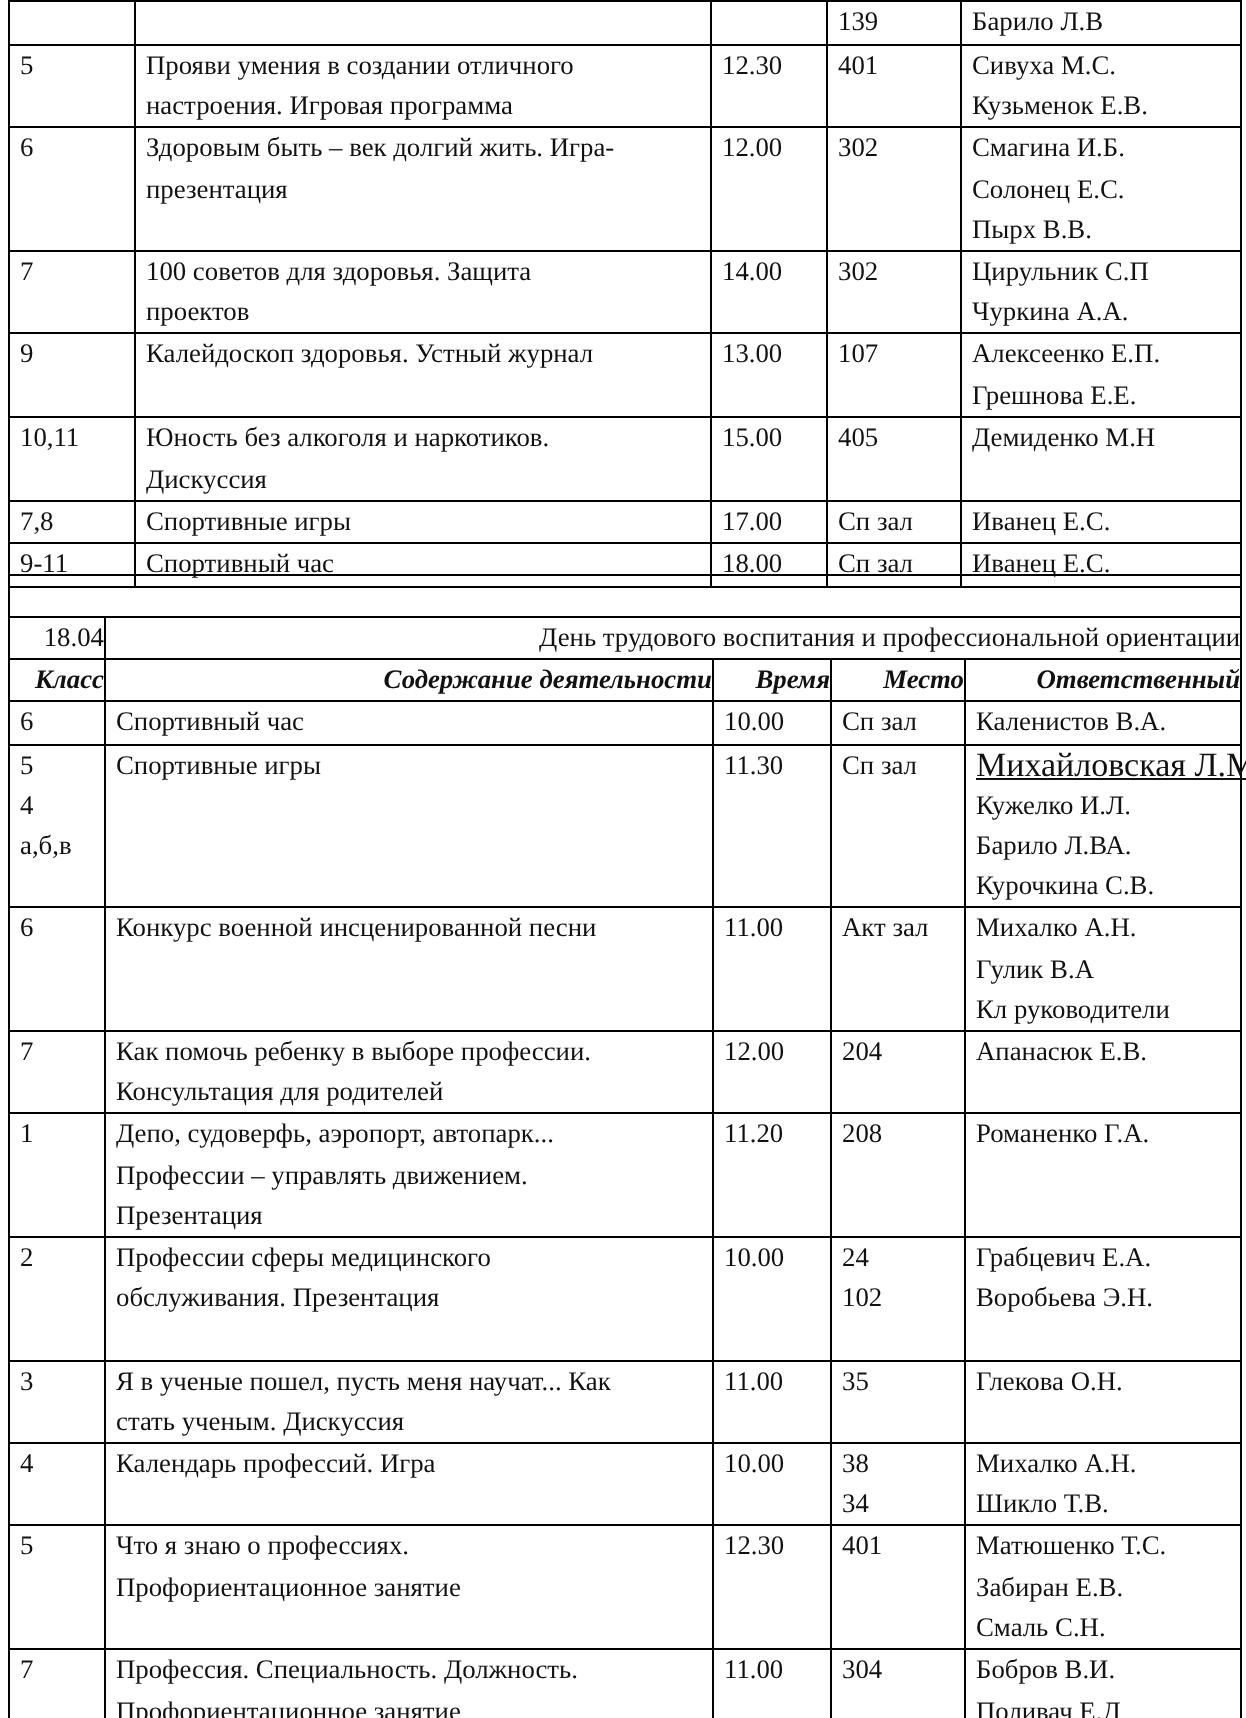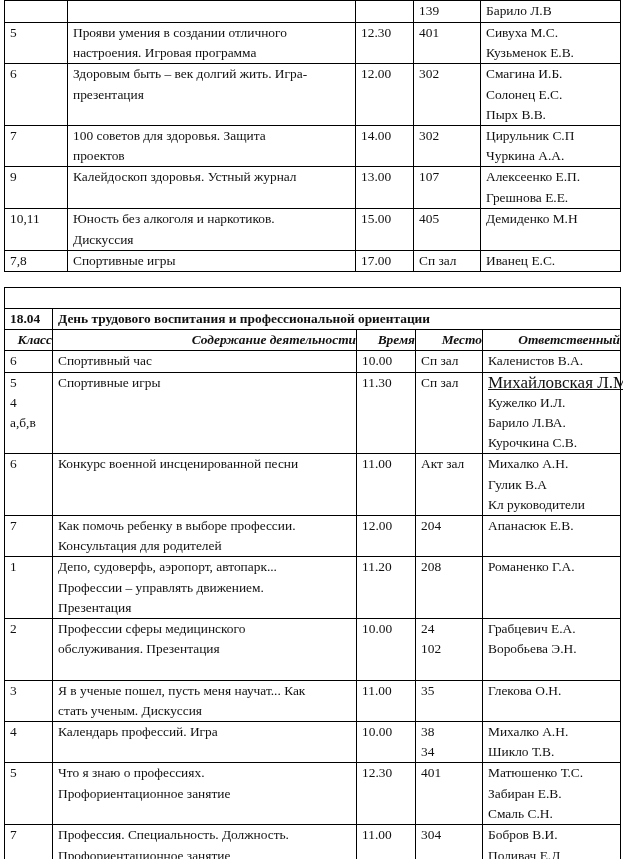--- a/index.html
+++ b/index.html
@@ -3,21 +3,21 @@
 <meta charset="utf-8">
 <style>
   html, body { margin:0; padding:0; background:#ffffff; }
   body { width:623px; height:859px; overflow:hidden; position:relative;
          font-family:"Liberation Serif", serif; font-size:13.4px; color:#111; }
   table { border-collapse:collapse; position:absolute; left:4px; table-layout:fixed; }
   td { border:1.2px solid #000; vertical-align:top; padding:0 0 0 5px; line-height:20.2px; }
   .t1 { top:0; width:616px; }
   .t2 { top:287px; width:616px; }
   .line { display:block; white-space:nowrap; }
-  .bold { font-weight:bold; }
+  .bold { font-weight:normal;text-align:right; }
   .ital { font-style:italic; font-weight:bold;text-align:right; }
   .small { font-size:17px;text-decoration:underline; }
   .blank td { height:20px; }
 </style>
 </head>
 <body>
 
 <table class="t1">
   <colgroup>
     <col style="width:63px">
@@ -140,20 +140,37 @@
       </tr>
       <tr style="height: 20px; margin-left: 16px;">
         <td>
           <span class="line">7,8</span>
         </td>
         <td>
           <span class="line">Спортивные игры</span>
         </td>
         <td>
           <span class="line">17.00</span>
+        </td>
+        <td>
+          <span class="line">Сп зал</span>
+        </td>
+        <td>
+          <span class="line">Иванец Е.С.</span>
+        </td>
+      </tr>
+      <tr style="height: 22px;">
+        <td>
+          <span class="line">9-11</span>
+        </td>
+        <td>
+          <span class="line">Спортивный час</span>
+        </td>
+        <td>
+          <span class="line">18.00</span>
         </td>
         <td>
           <span class="line">Сп зал</span>
         </td>
         <td>
           <span class="line">Иванец Е.С.</span>
         </td>
       </tr>
     </tbody>
 </table>

